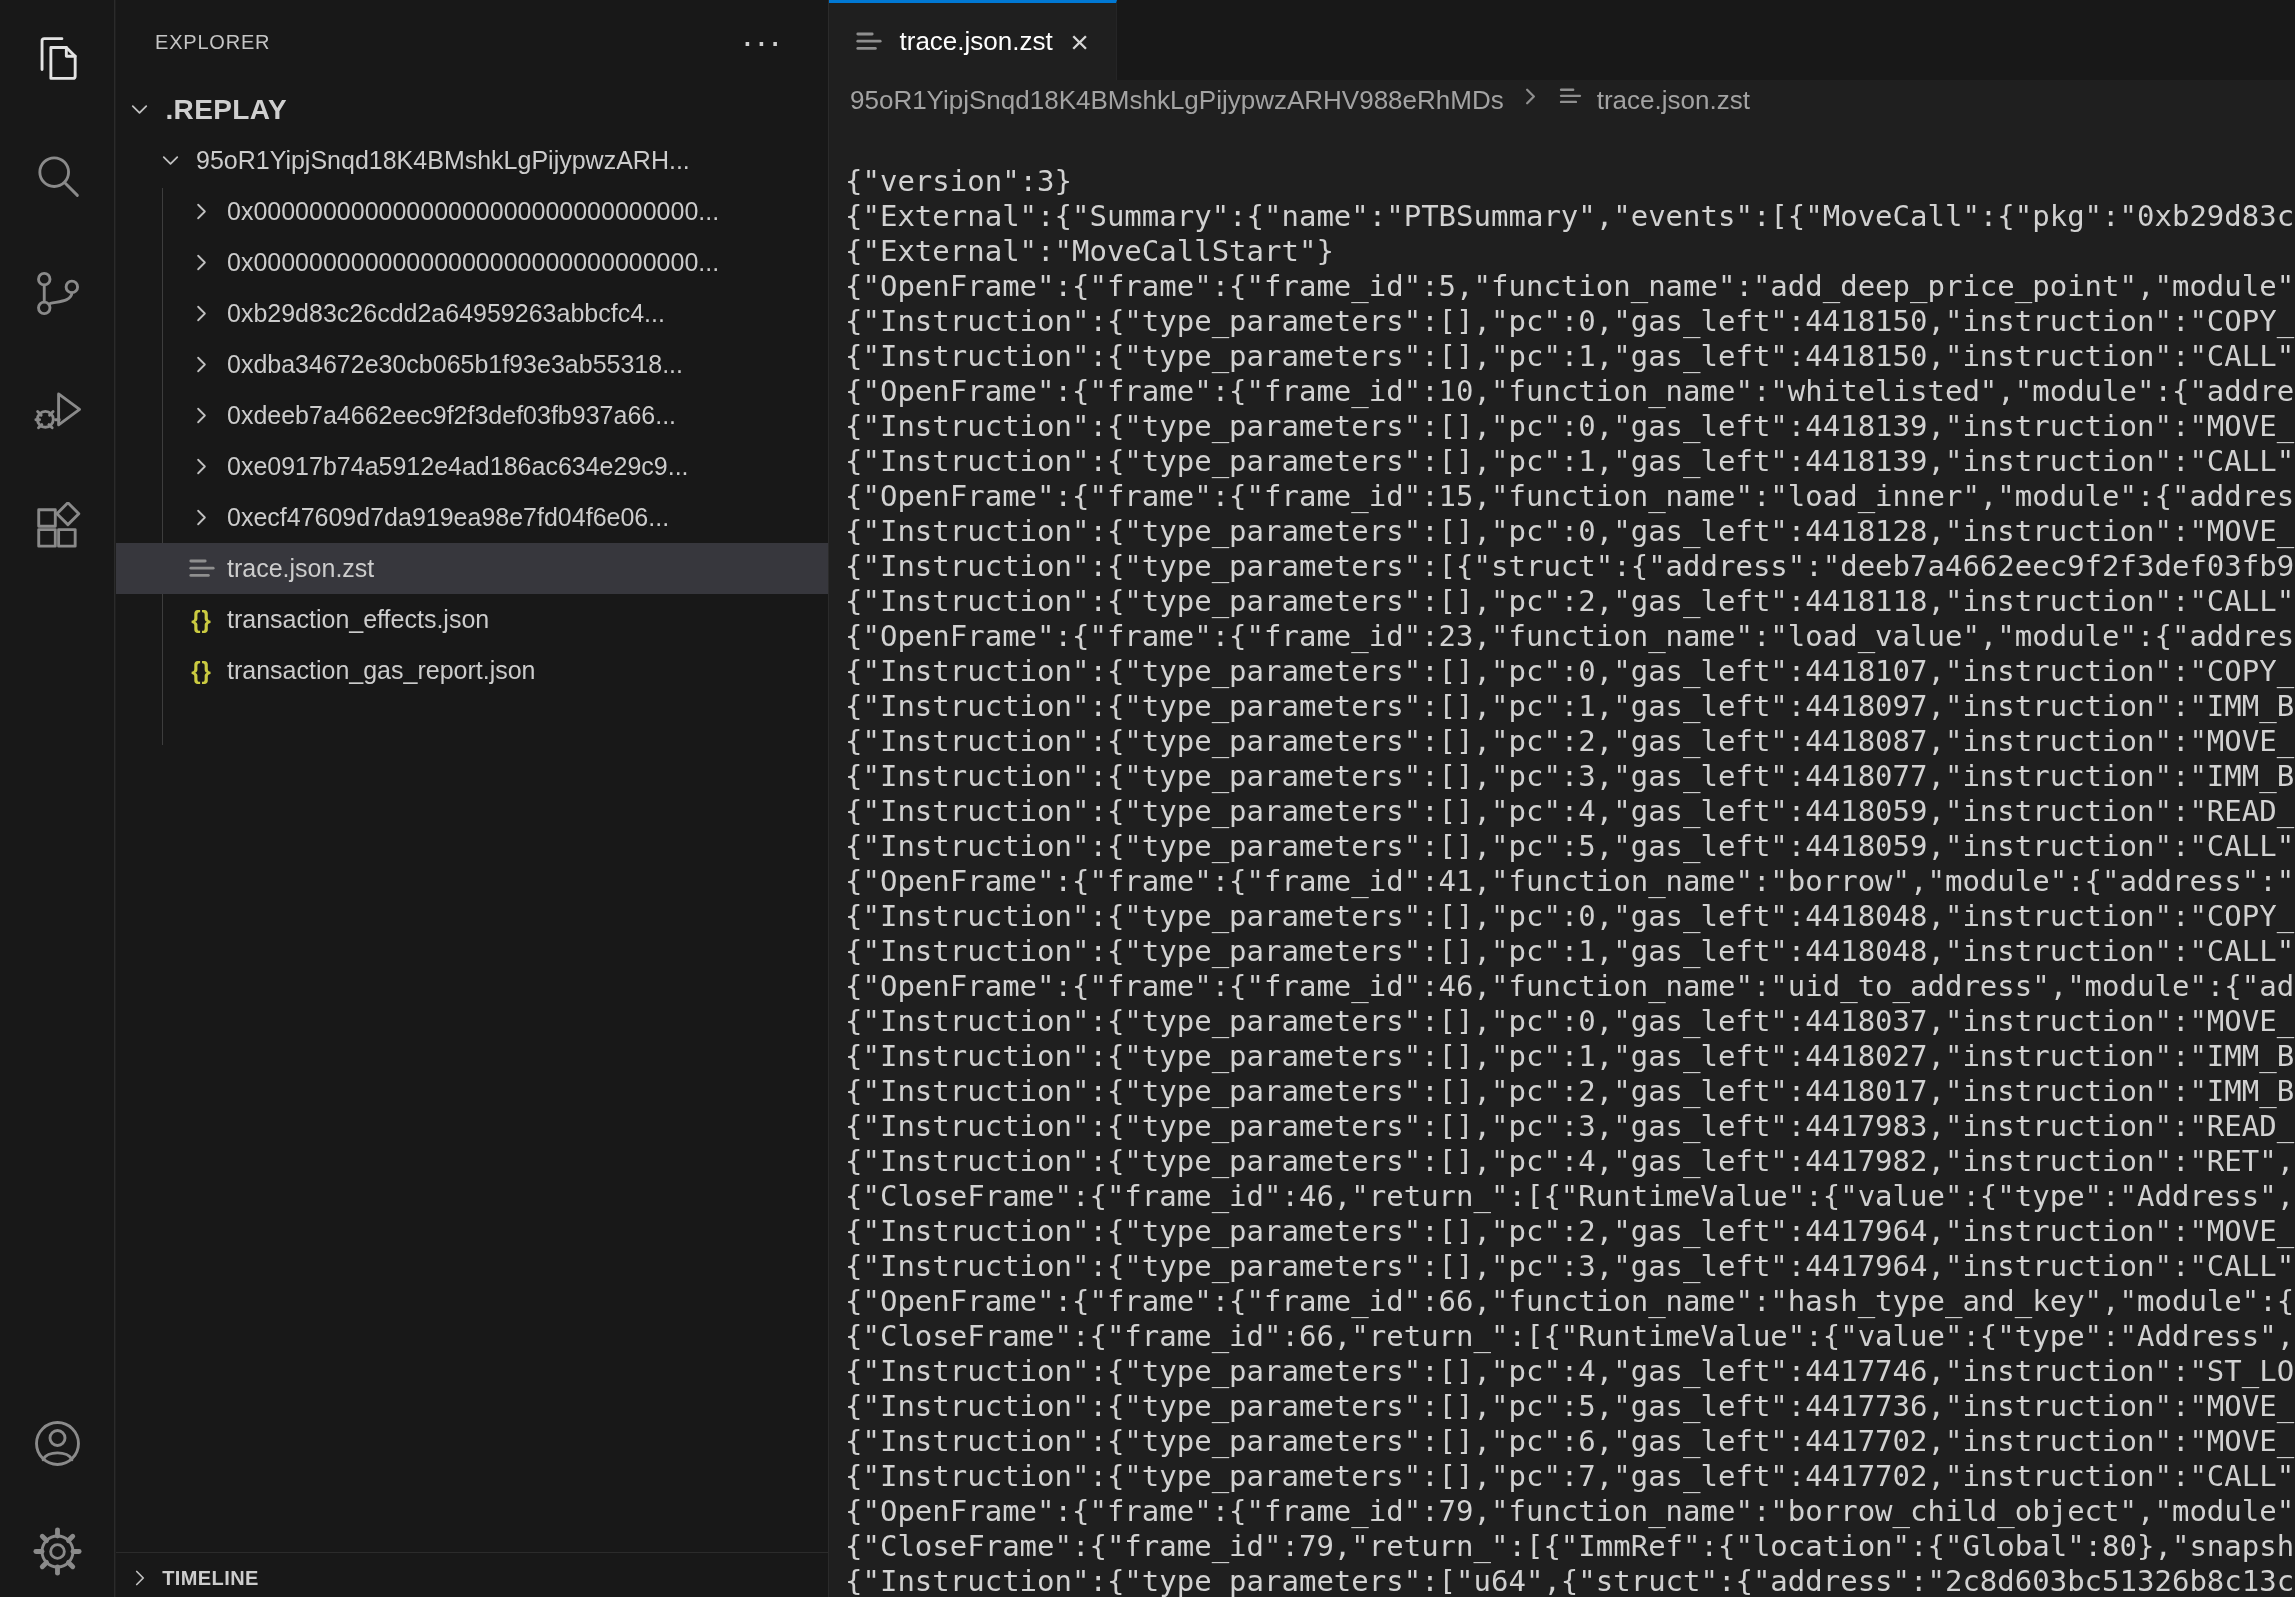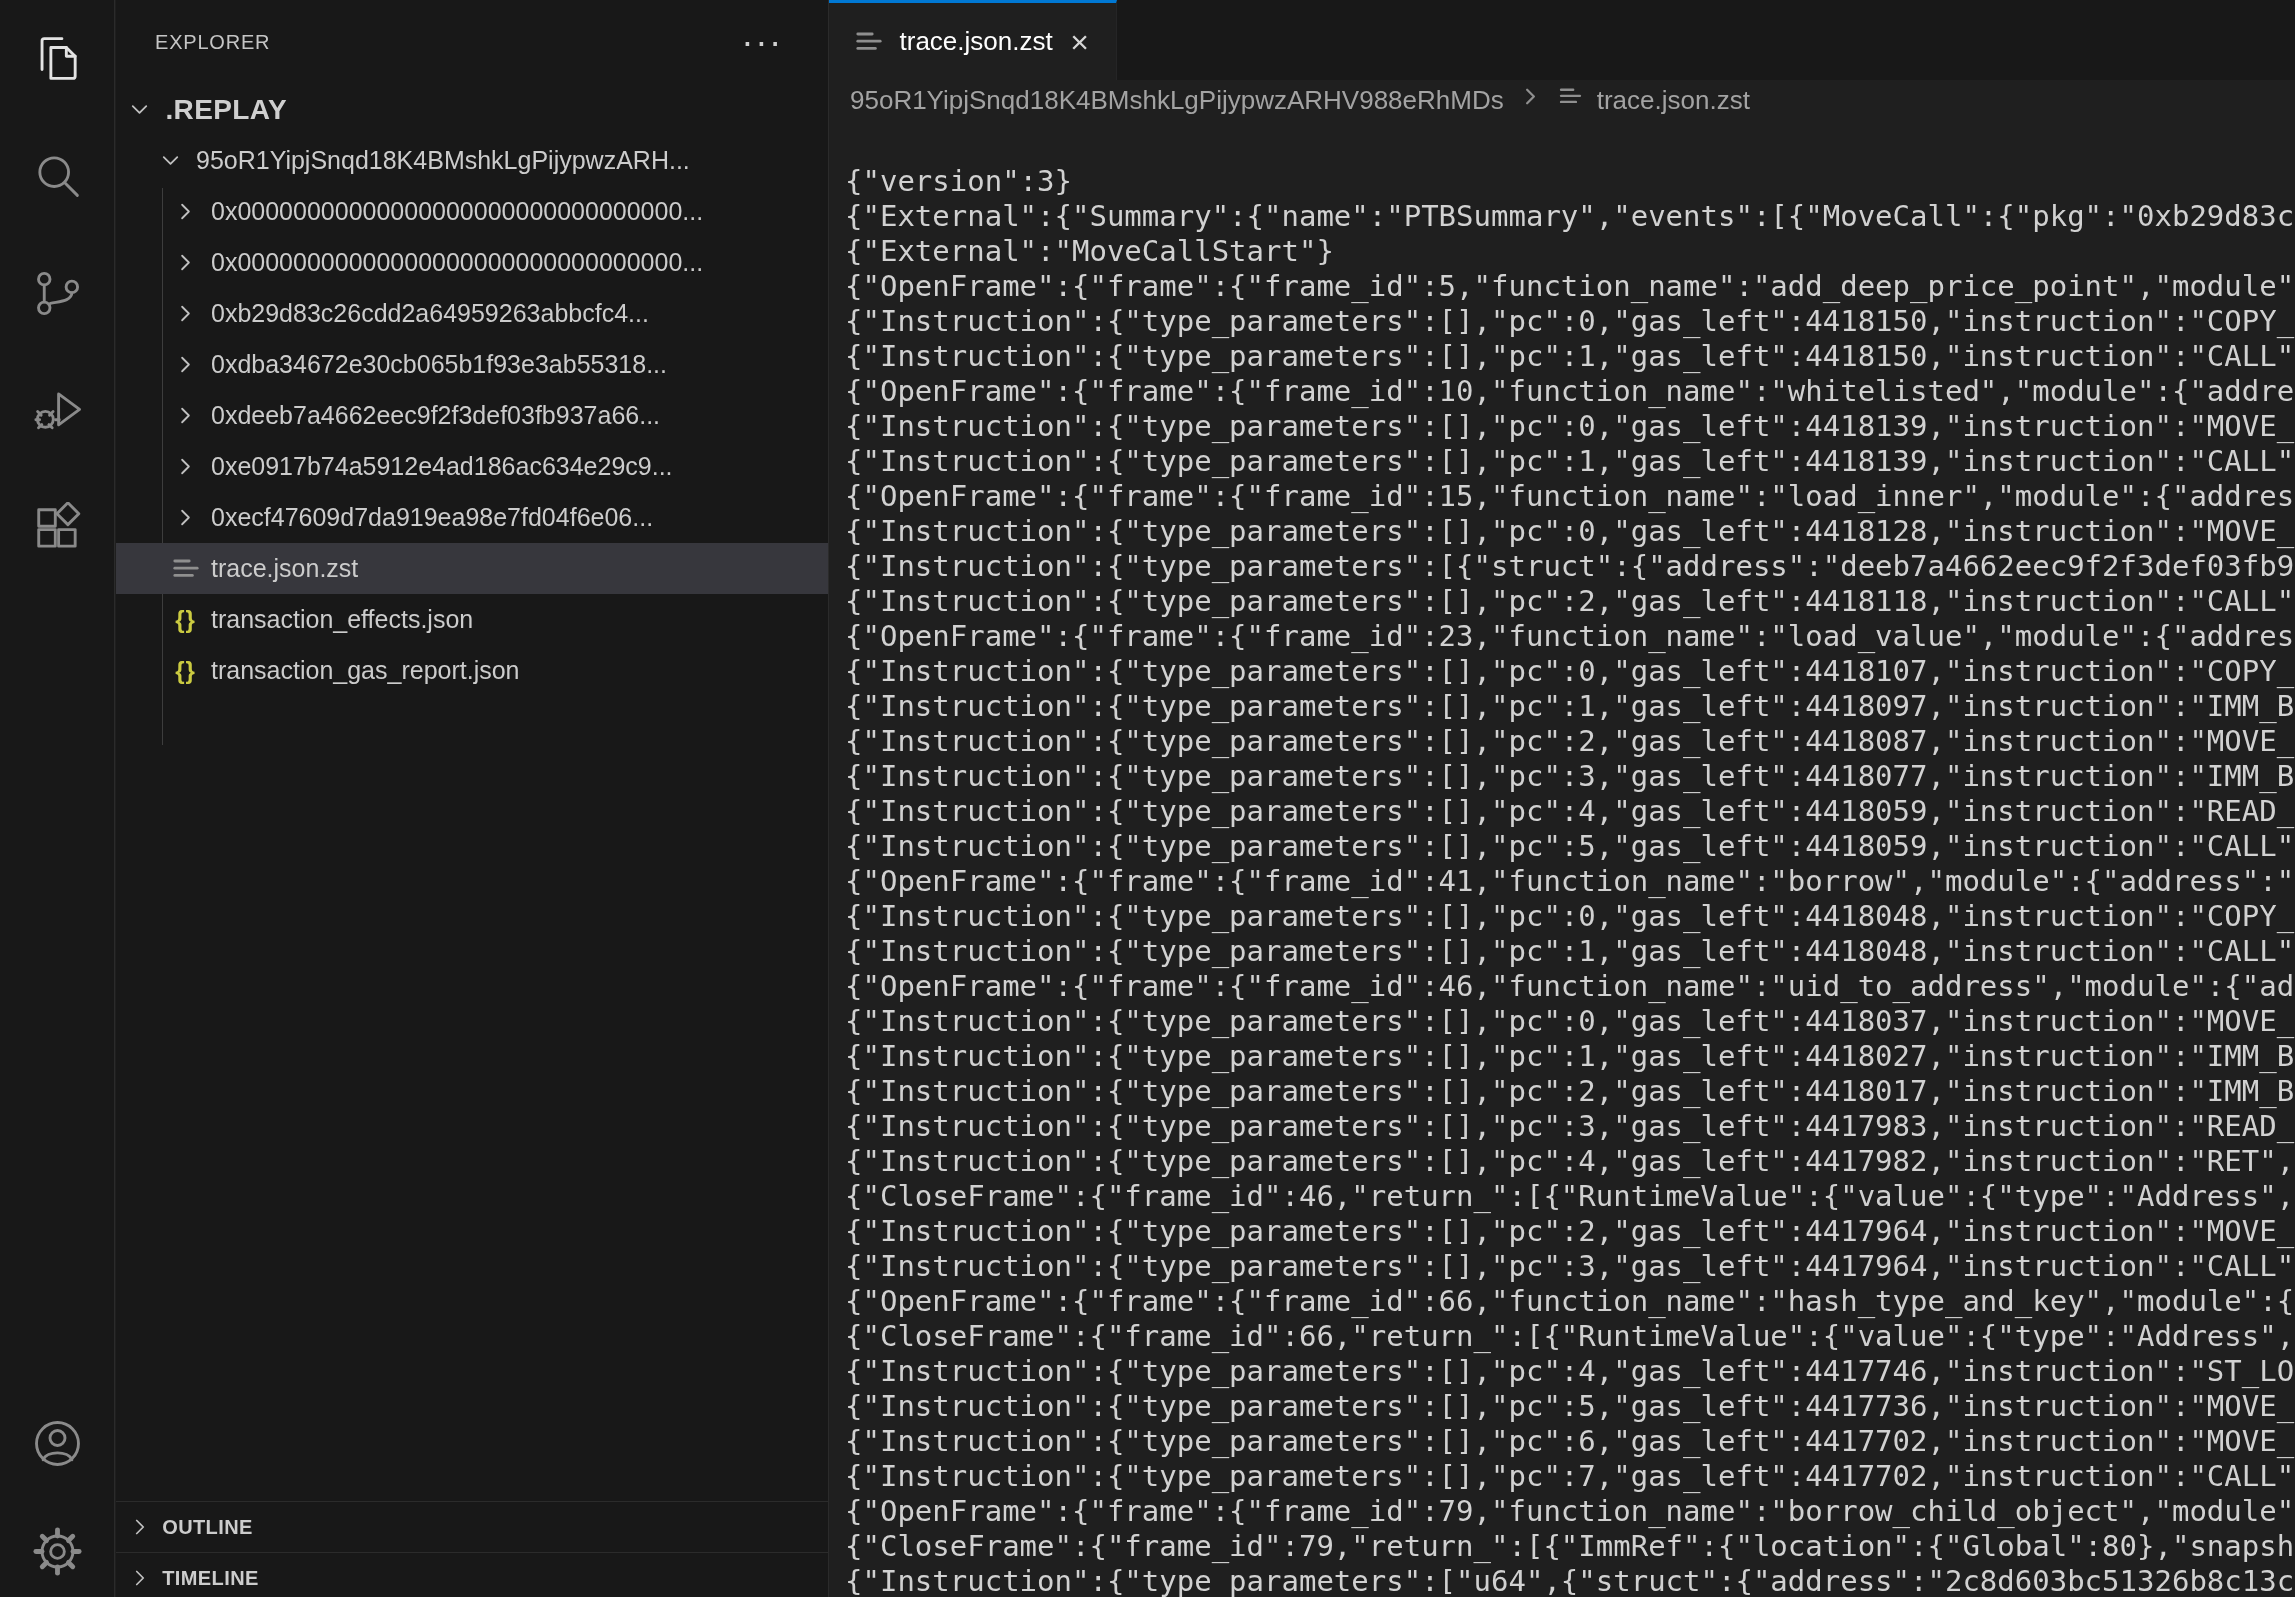--- a/index.html
+++ b/index.html
@@ -28,21 +28,21 @@
   .tree { position:absolute; top:84px; left:0; width:100%; }
   .indent-guide { position:absolute; left:46px; top:104px; width:0.8px; height:557px;
                   background:#3d3d3d; }
   .trow { position:relative; height:51px; display:flex; align-items:center;
           font-size:25px; color:#cccccc; white-space:nowrap; overflow:hidden; }
   .trow.selected { background:#37373d; }
   .trow .slot { width:35px; min-width:35px; display:flex; align-items:center;
                 justify-content:center; margin-right:8px; }
   .trow svg.chev { width:27px; height:27px; stroke:#c0c0c0; fill:none;
                    stroke-width:1.6; stroke-linecap:round; stroke-linejoin:round; }
-  .lvl0 { padding-left:6.4px; }  .lvl1 { padding-left:37px; }  .lvl2 { padding-left:52px; }
+  .lvl0 { padding-left:6.4px; }  .lvl1 { padding-left:37px; }  .lvl2 { padding-left:68px; }
   .root-label { font-weight:700; font-size:28px; letter-spacing:0.4px; color:#cfcfcf; }
   .json-glyph { color:#cbcb41; font-weight:700; font-size:24px; letter-spacing:0.8px; }
   .filelines { width:32px; height:32px; }
   .filelines line { stroke:#8f8f8f; stroke-width:3.5; stroke-linecap:round; }
 
   .sb-section { position:absolute; left:0; width:100%; height:51px;
                 border-top:0.8px solid #2b2b2b; display:flex; align-items:center;
                 padding-left:6.4px; color:#cccccc; }
   .sb-section .slot { width:35px; min-width:35px; display:flex; align-items:center; justify-content:center; margin-right:4.8px; }
   .sb-section svg { width:26px; height:26px; stroke:#c0c0c0; fill:none; stroke-width:1.6;
@@ -239,28 +239,20 @@
       <div class="trow lvl2">
         <span class="slot json-glyph">{}</span>
         <span>transaction_effects.json</span>
       </div>
       <div class="trow lvl2">
         <span class="slot json-glyph">{}</span>
         <span>transaction_gas_report.json</span>
       </div>
     </div>
 
-    <div class="sb-section" style="top:1501px">
-      <span class="slot">
-          <svg viewBox="0 0 24 24">
-            <polyline points="9,6 15,12 9,18"></polyline>
-          </svg>
-        </span>
-      <span class="sec-label">OUTLINE</span>
-    </div>
     <div class="sb-section" style="top:1552px">
       <span class="slot">
           <svg viewBox="0 0 24 24">
             <polyline points="9,6 15,12 9,18"></polyline>
           </svg>
         </span>
       <span class="sec-label">TIMELINE</span>
     </div>
   </div>
 

